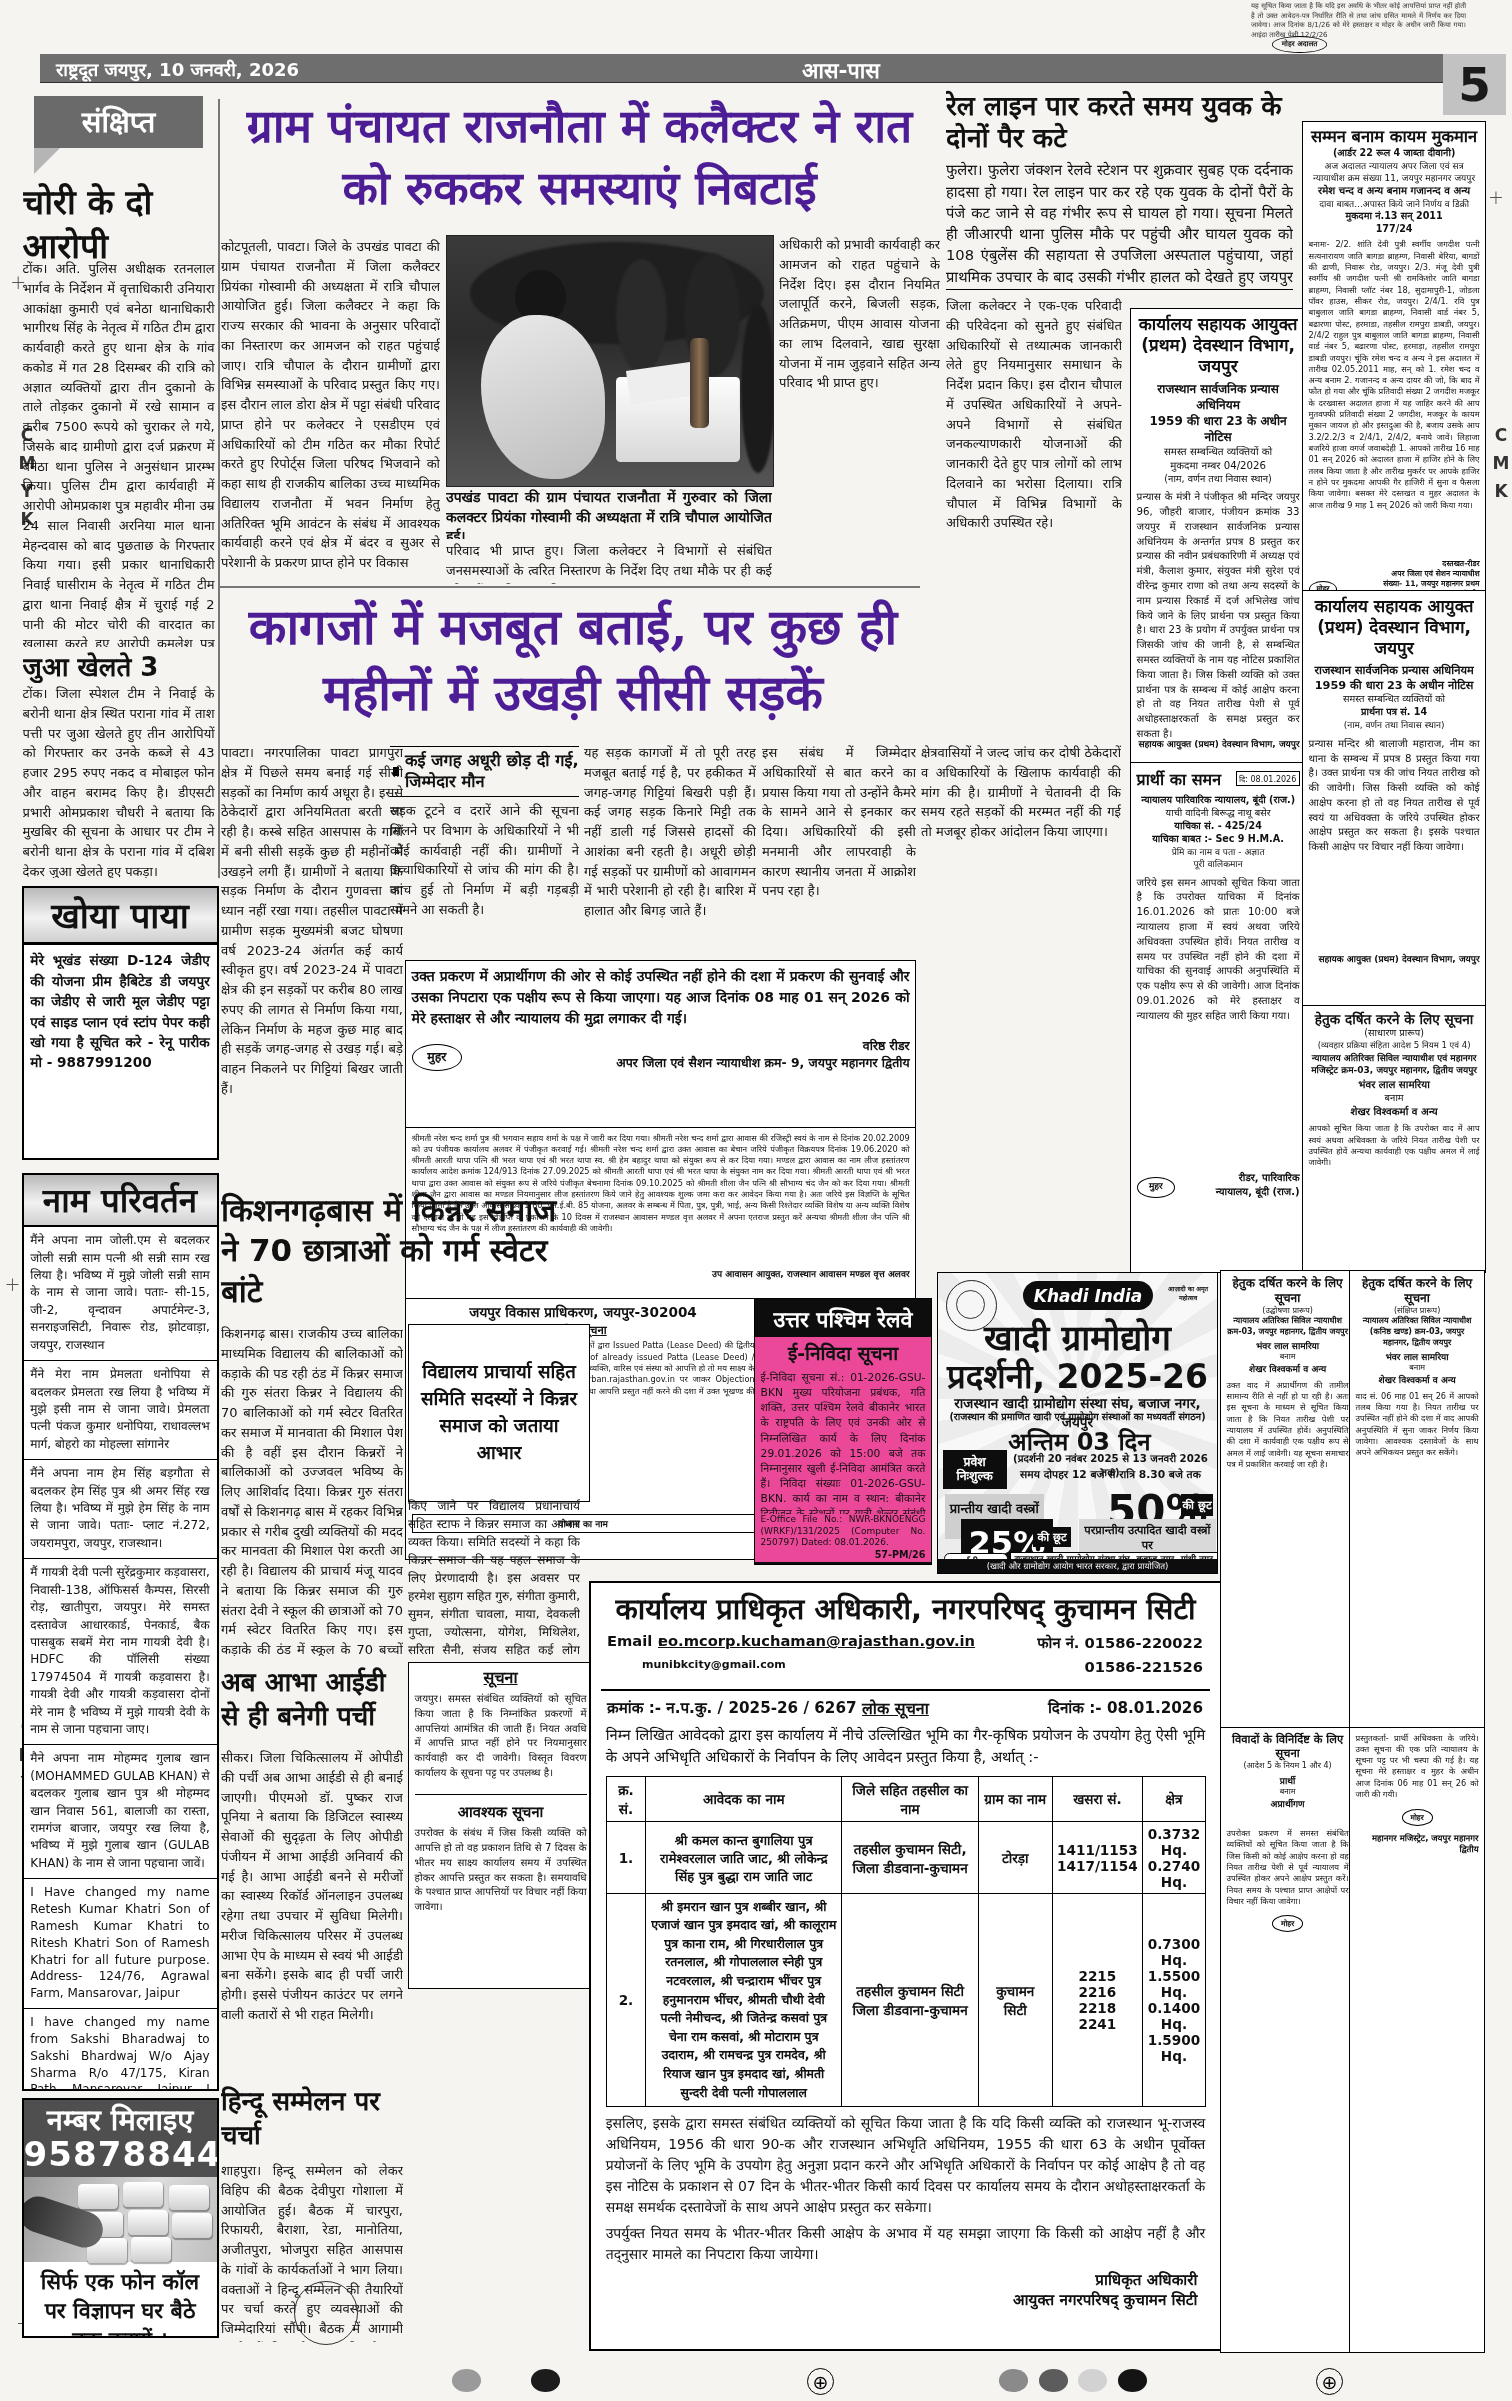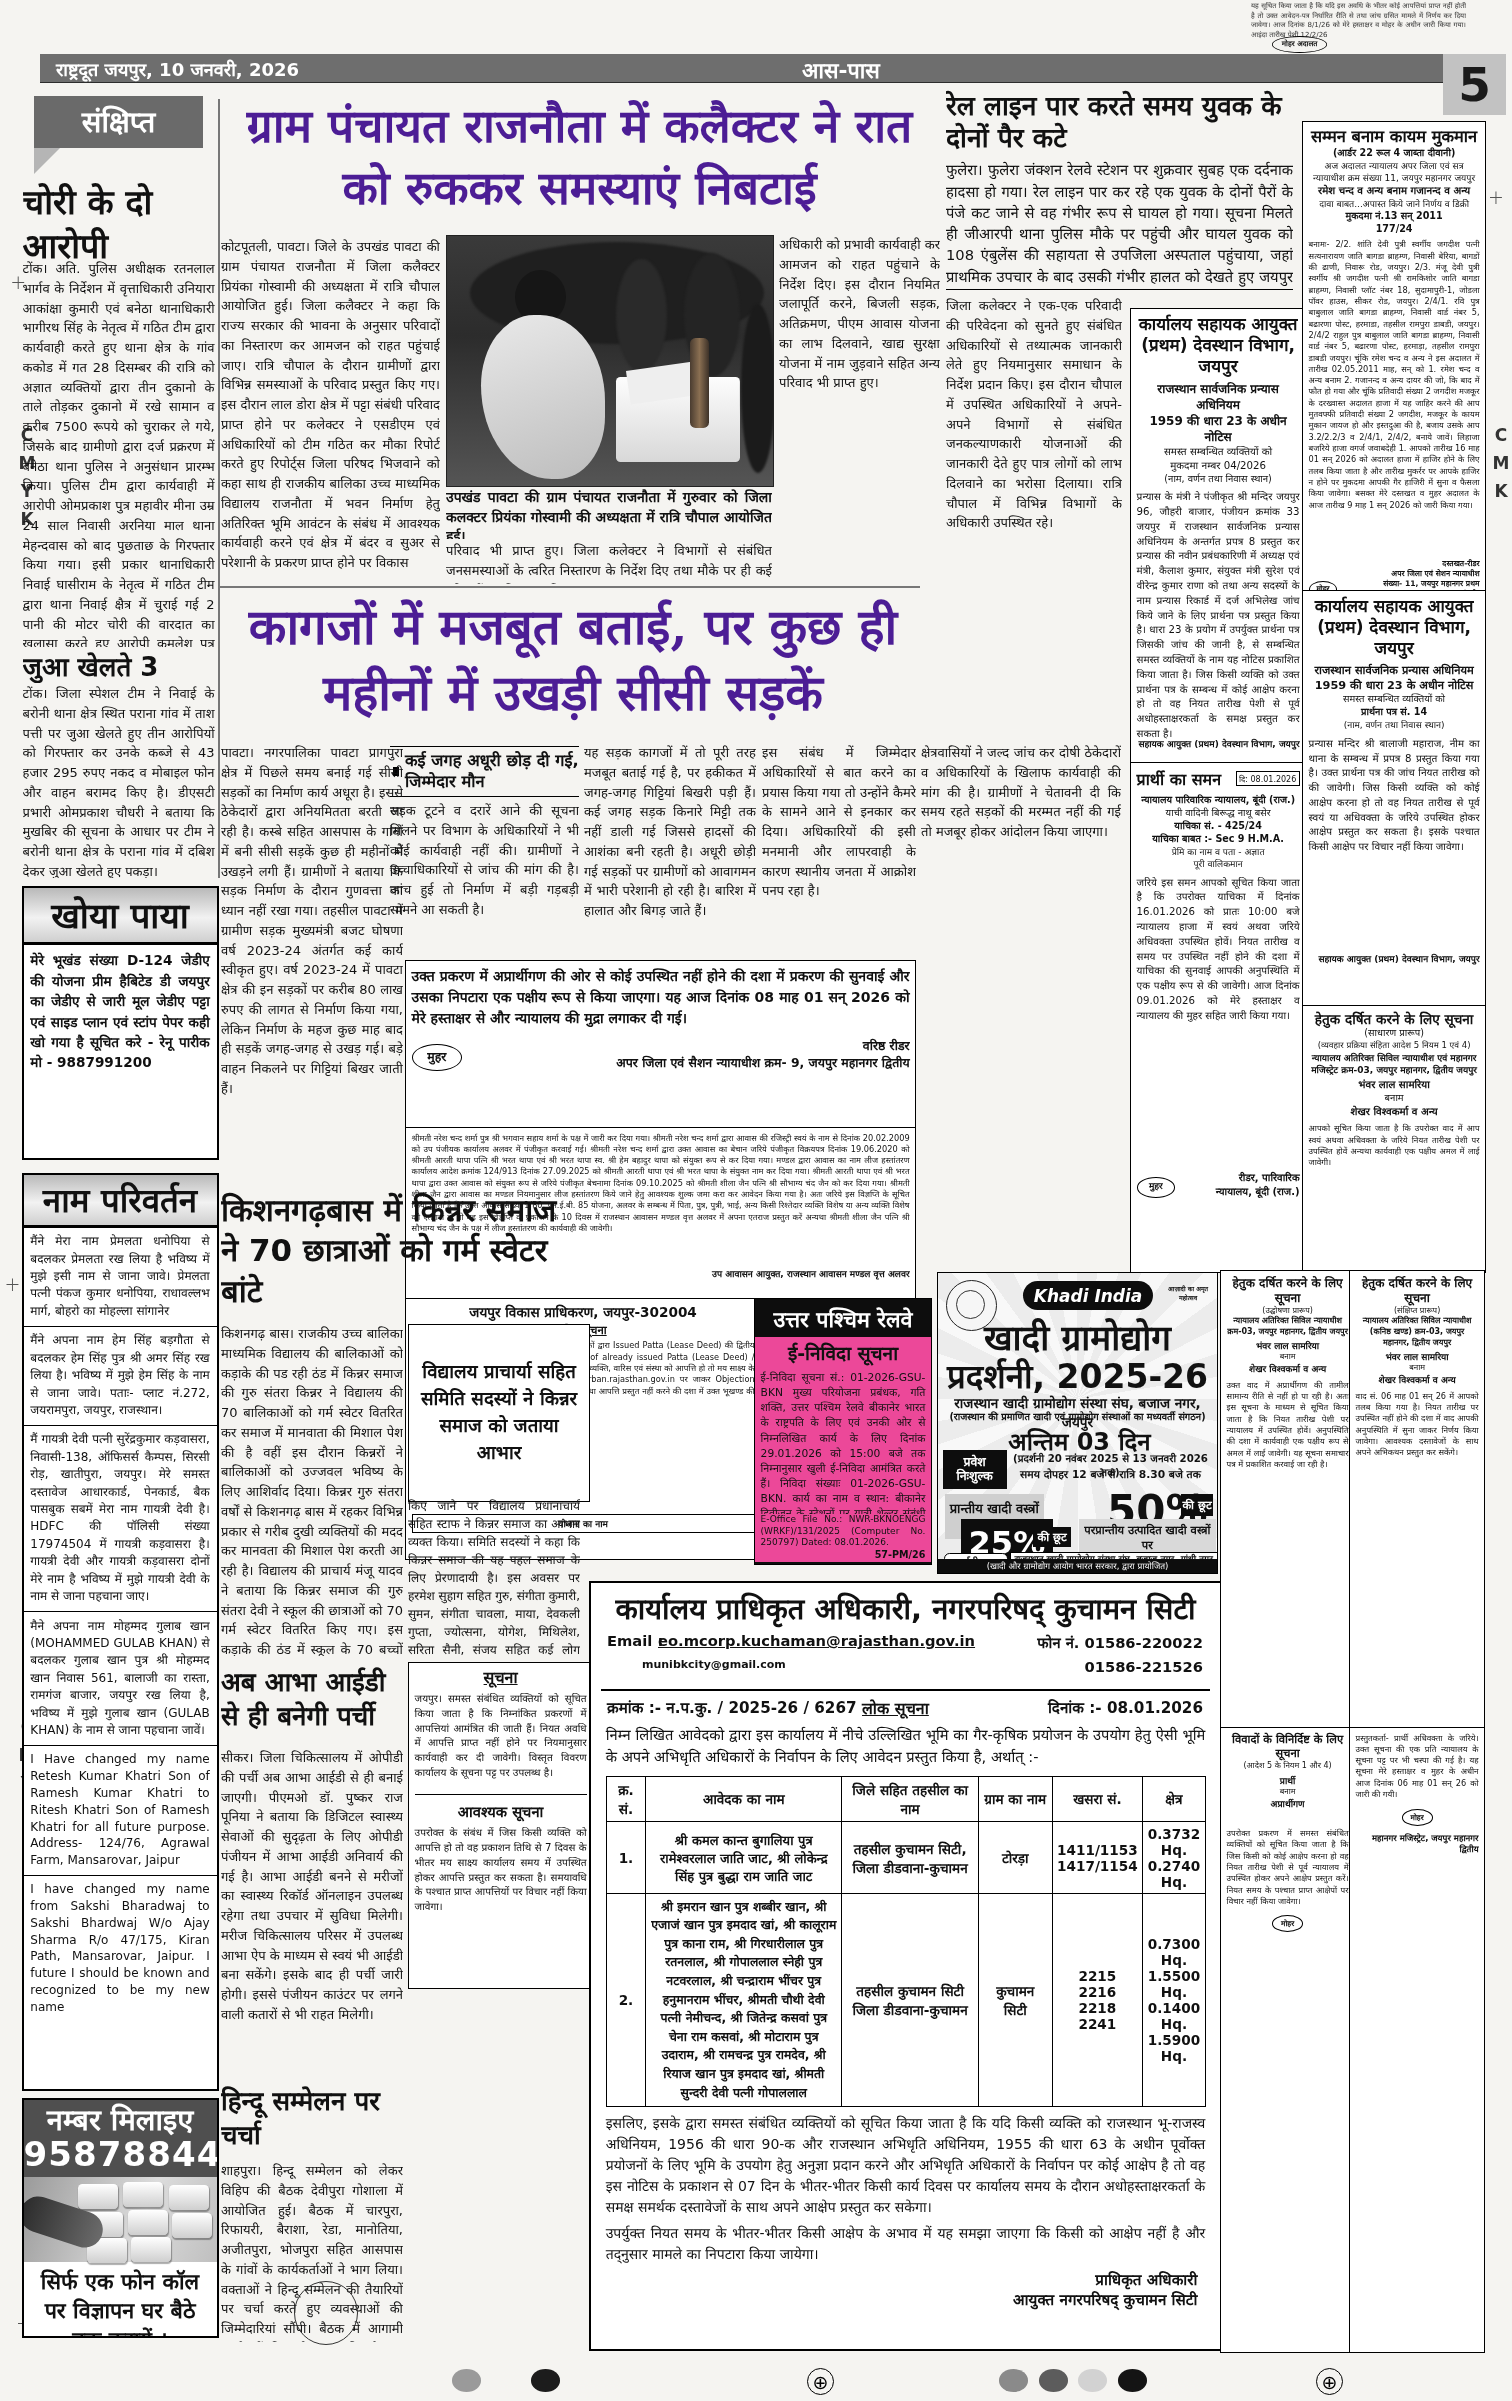--- a/index.html
+++ b/index.html
@@ -91,20 +91,21 @@
 <div class="b bd" style="left:22.6px;top:648px;width:192px;height:35px;font-size:26px">जुआ खेलते 3 गिरफ्तार</div>
 <div class="b j body23" style="left:22.6px;top:684px;width:192px;height:194px">टोंक। जिला स्पेशल टीम ने निवाई के बरोनी थाना क्षेत्र स्थित पराना गांव में ताश पत्ती पर जुआ खेलते हुए तीन आरोपियों को गिरफ्तार कर उनके कब्जे से 43 हजार 295 रुपए नकद व मोबाइल फोन और वाहन बरामद किए है। डीएसटी प्रभारी ओमप्रकाश चौधरी ने बताया कि मुखबिर की सूचना के आधार पर टीम ने बरोनी थाना क्षेत्र के पराना गांव में दबिश देकर जुआ खेलते हुए पकड़ा।</div>
 
 <div class="b secbox" style="left:21.5px;top:886px;width:193px;height:270px">
   <div class="sechead" style="font-size:35px;padding:3.4px 0">खोया पाया</div>
   <div class="item j" style="font-size:13.6px;line-height:1.5;font-weight:600">मेरे भूखंड संख्या D-124 जेडीए की योजना प्रीम हैबिटेड डी जयपुर का जेडीए से जारी मूल जेडीए पट्टा एवं साइड प्लान एवं स्टांप पेपर कही खो गया है सूचित करे - रेनू पारीक मो - 9887991200</div>
 </div>
 
 <div class="b secbox" style="left:21.5px;top:1173px;width:193px;height:914px">
   <div class="sechead" style="font-size:33px;padding:2.3px 0">नाम परिवर्तन</div>
+  <div class="item j" style="font-size:12px;line-height:1.45;border-top:none">मैंने अपना नाम जोली.एम से बदलकर जोली सन्नी साम पत्नी श्री सन्नी साम रख लिया है। भविष्य में मुझे जोली सन्नी साम के नाम से जाना जावे। पताः- सी-15, जी-2, वृन्दावन अपार्टमेन्ट-3, सनराइजसिटी, निवारू रोड, झोटवाड़ा, जयपुर, राजस्थान</div>
   <div class="item j" style="font-size:12px;line-height:1.45">मैंने मेरा नाम प्रेमलता धनोपिया से बदलकर प्रेमलता रख लिया है भविष्य में मुझे इसी नाम से जाना जावे। प्रेमलता पत्नी पंकज कुमार धनोपिया, राधावल्लभ मार्ग, बोहरो का मोहल्ला सांगानेर</div>
   <div class="item j" style="font-size:12px;line-height:1.45">मैंने अपना नाम हेम सिंह बड़गौता से बदलकर हेम सिंह पुत्र श्री अमर सिंह रख लिया है। भविष्य में मुझे हेम सिंह के नाम से जाना जावे। पताः- प्लाट नं.272, जयरामपुरा, जयपुर, राजस्थान।</div>
   <div class="item j" style="font-size:12px;line-height:1.45">मैं गायत्री देवी पत्नी सुरेंद्रकुमार कड़वासरा, निवासी-138, ऑफिसर्स कैम्पस, सिरसी रोड़, खातीपुरा, जयपुर। मेरे समस्त दस्तावेज आधारकार्ड, पेनकार्ड, बैक पासबुक सबमें मेरा नाम गायत्री देवी है। HDFC की पॉलिसी संख्या 17974504 में गायत्री कड़वासरा है। गायत्री देवी और गायत्री कड़वासरा दोनों मेरे नाम है भविष्य में मुझे गायत्री देवी के नाम से जाना पहचाना जाए।</div>
   <div class="item j" style="font-size:12px;line-height:1.45">मैने अपना नाम मोहम्मद गुलाब खान (MOHAMMED GULAB KHAN) से बदलकर गुलाब खान पुत्र श्री मोहम्मद खान निवास 561, बालाजी का रास्ता, रामगंज बाजार, जयपुर रख लिया है, भविष्य में मुझे गुलाब खान (GULAB KHAN) के नाम से जाना पहचाना जावें।</div>
   <div class="item j" style="font-size:12px;line-height:1.4">I Have changed my name Retesh Kumar Khatri Son of Ramesh Kumar Khatri to Ritesh Khatri Son of Ramesh Khatri for all future purpose. Address- 124/76, Agrawal Farm, Mansarovar, Jaipur</div>
   <div class="item j" style="font-size:12px;line-height:1.4">I have changed my name from Sakshi Bharadwaj to Sakshi Bhardwaj W/o Ajay Sharma R/o 47/175, Kiran Path, Mansarovar, Jaipur. I future I should be known and recognized to be my new name</div>
 </div>
 
 <div class="b" style="left:21.5px;top:2098px;width:193px;height:236px;border:2.3px solid #000;background:#fff">
   <div style="background:#4f4f4f;text-align:center;padding:4.5px 0 3.4px">

